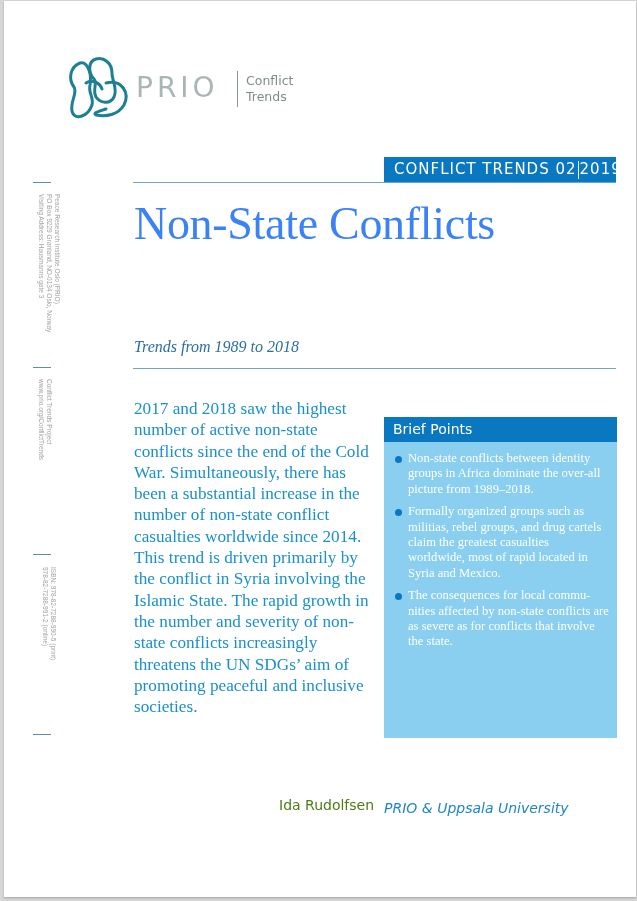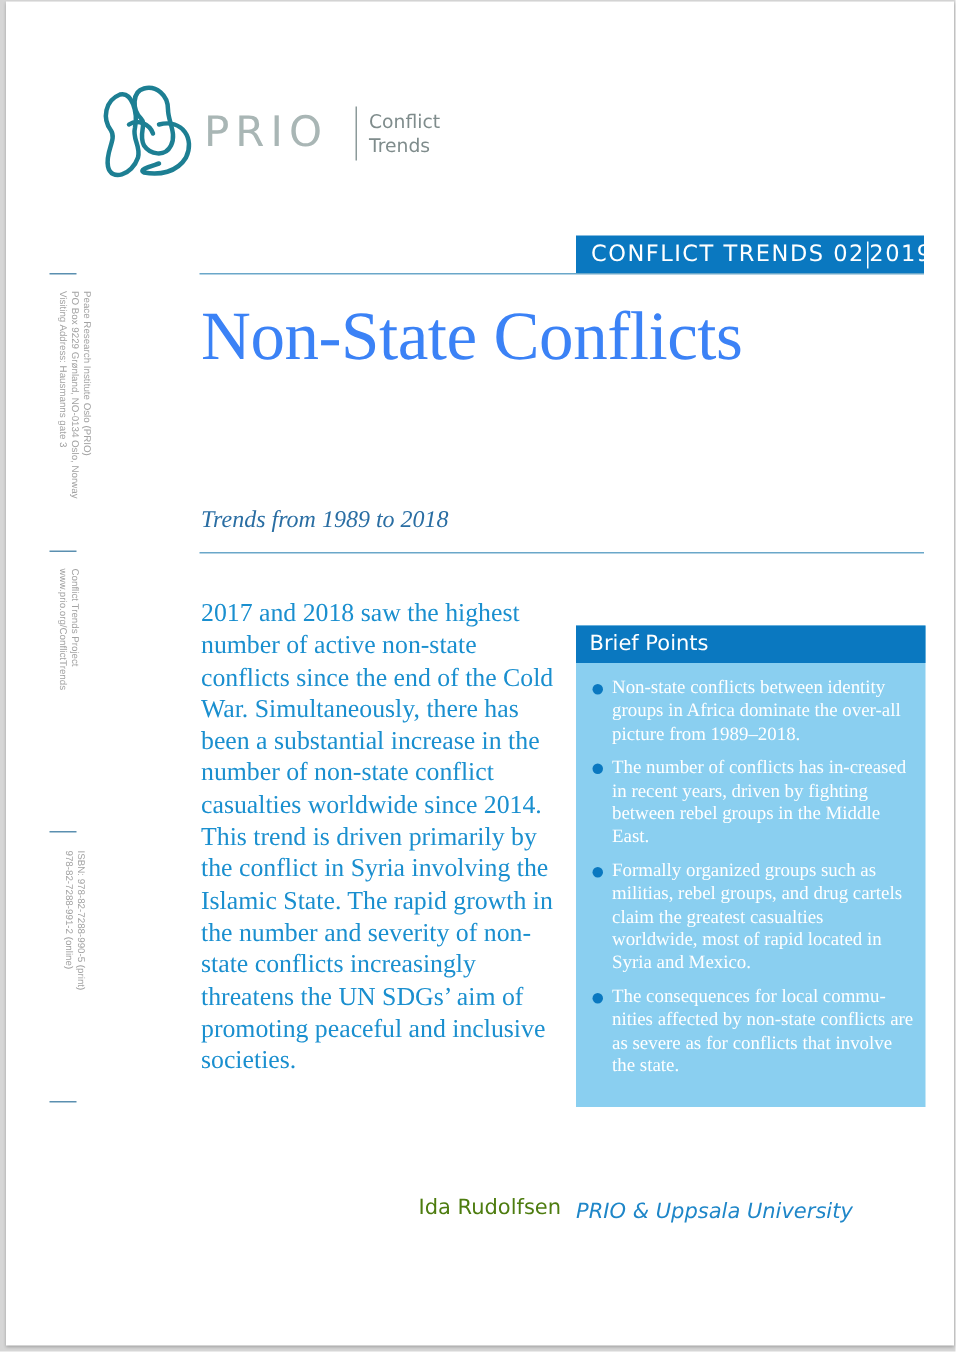--- a/index.html
+++ b/index.html
@@ -124,21 +124,20 @@
     <div>978-82-7288-991-2 (online)</div>
   </div>
   <div class="margin-line" style="top:733px;"></div>
 
   <p class="lead" style="margin:0;">2017 and 2018 saw the highest number of active non-state conflicts since the end of the Cold War. Simultaneously, there has been a substantial increase in the number of non-state conflict casualties worldwide since 2014. This trend is driven primarily by the conflict in Syria involving the Islamic State. The rapid growth in the number and severity of non-state conflicts increasingly threatens the UN SDGs’ aim of promoting peaceful and inclusive societies.</p>
 
   <div class="brief">
     <div class="brief-head">Brief Points</div>
     <ul>
       <li><span class="dot"></span><span>Non-state conflicts between identity groups in Africa dominate the over-all picture from 1989–2018.</span></li>
-      <li><span class="dot"></span><span>The number of conflicts has in-creased in recent years, driven by fighting between rebel groups in the Middle East.</span></li>
       <li><span class="dot"></span><span>Formally organized groups such as militias, rebel groups, and drug cartels claim the greatest casualties worldwide, most of rapid located in Syria and Mexico.</span></li>
       <li><span class="dot"></span><span>The consequences for local commu-nities affected by non-state conflicts are as severe as for conflicts that involve the state.</span></li>
     </ul>
   </div>
 
   <div class="author">Ida Rudolfsen</div>
   <div class="affil">PRIO &amp; Uppsala University</div>
 </div>
 
 </body></html>

